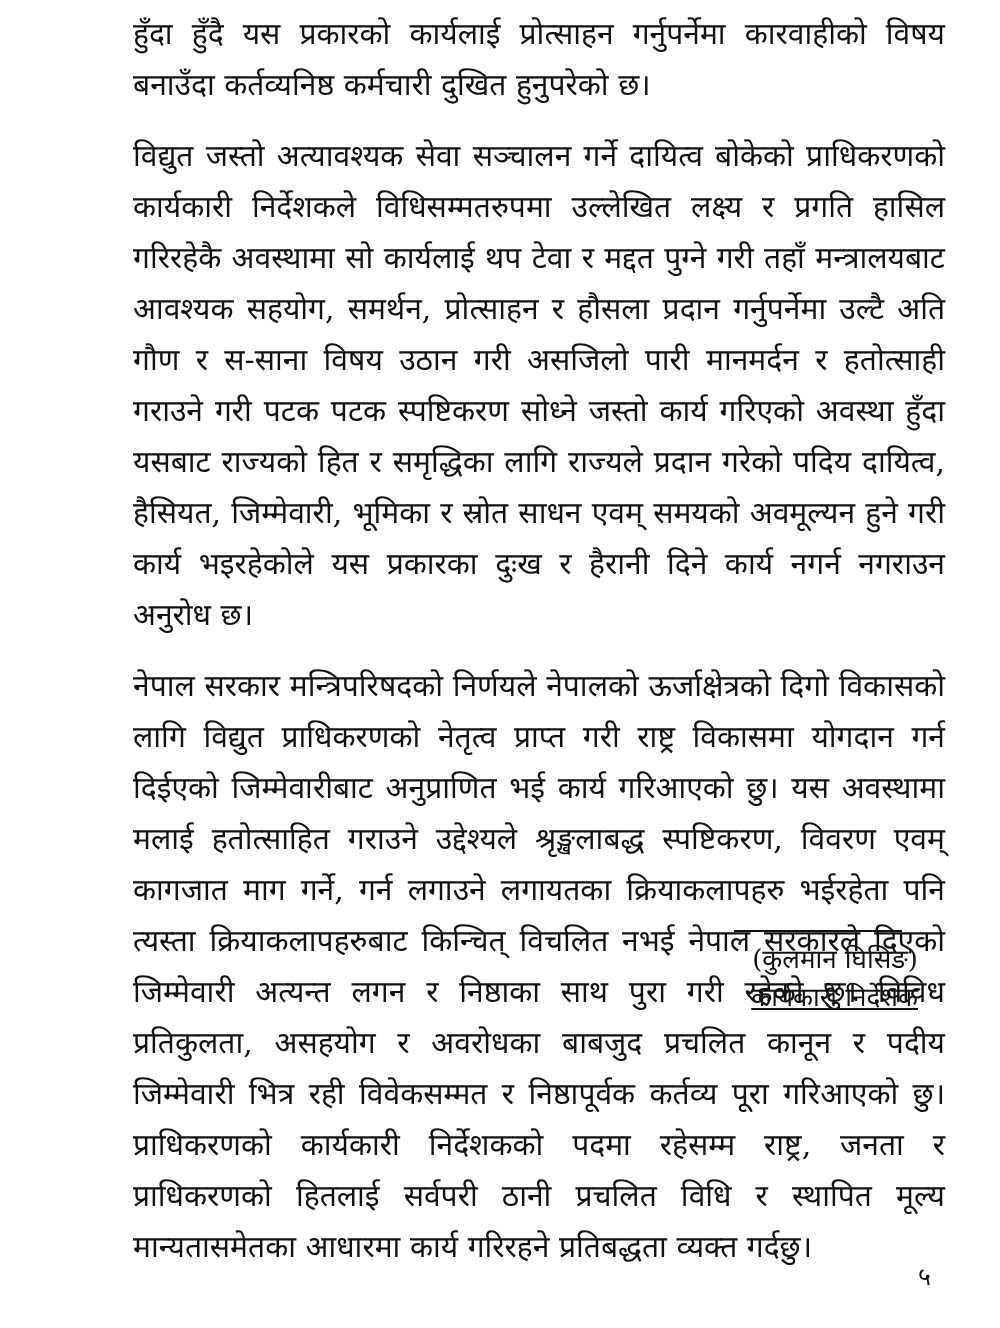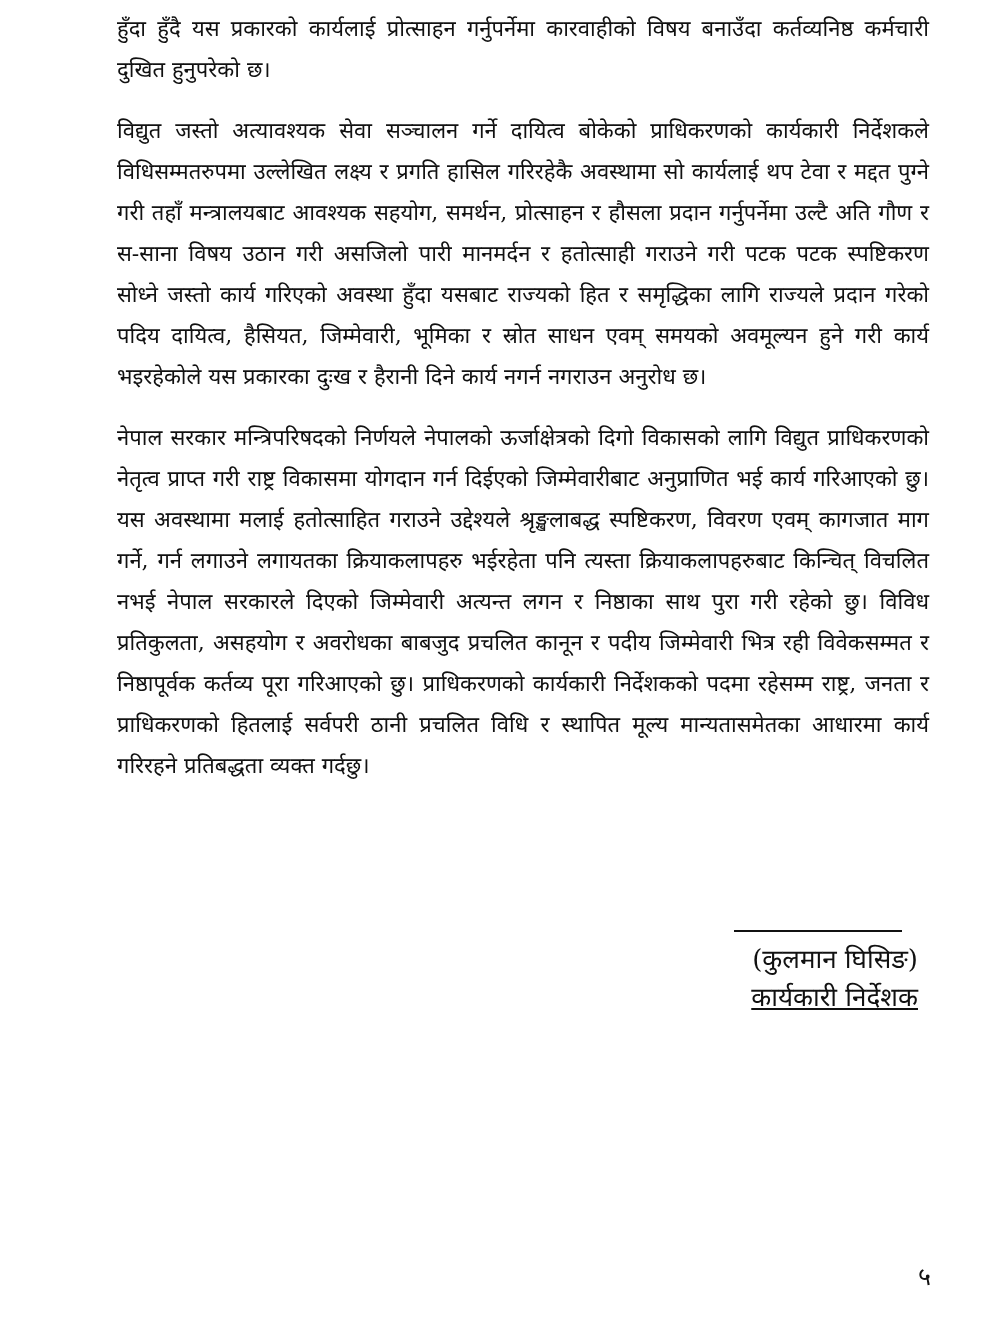--- a/index.html
+++ b/index.html
@@ -11,25 +11,25 @@
     position: relative;
     width: 1000px;
     height: 1328px;
     background: #ffffff;
     overflow: hidden;
     font-family: "DejaVu Serif", "Liberation Serif", serif;
     color: #111111;
   }
   .textblock {
     position: absolute;
-    left: 117px;
+    left: 133px;
     top: 8px;
     width: 812px;
-    font-size: 22px;
-    line-height: 41px;
+    font-size: 30px;
+    line-height: 51px;
     text-align: justify;
   }
   .textblock p {
     margin: 0 0 20px 0;
     padding: 0;
   }
   .signature {
     position: absolute;
     left: 718px;
     top: 930px;

